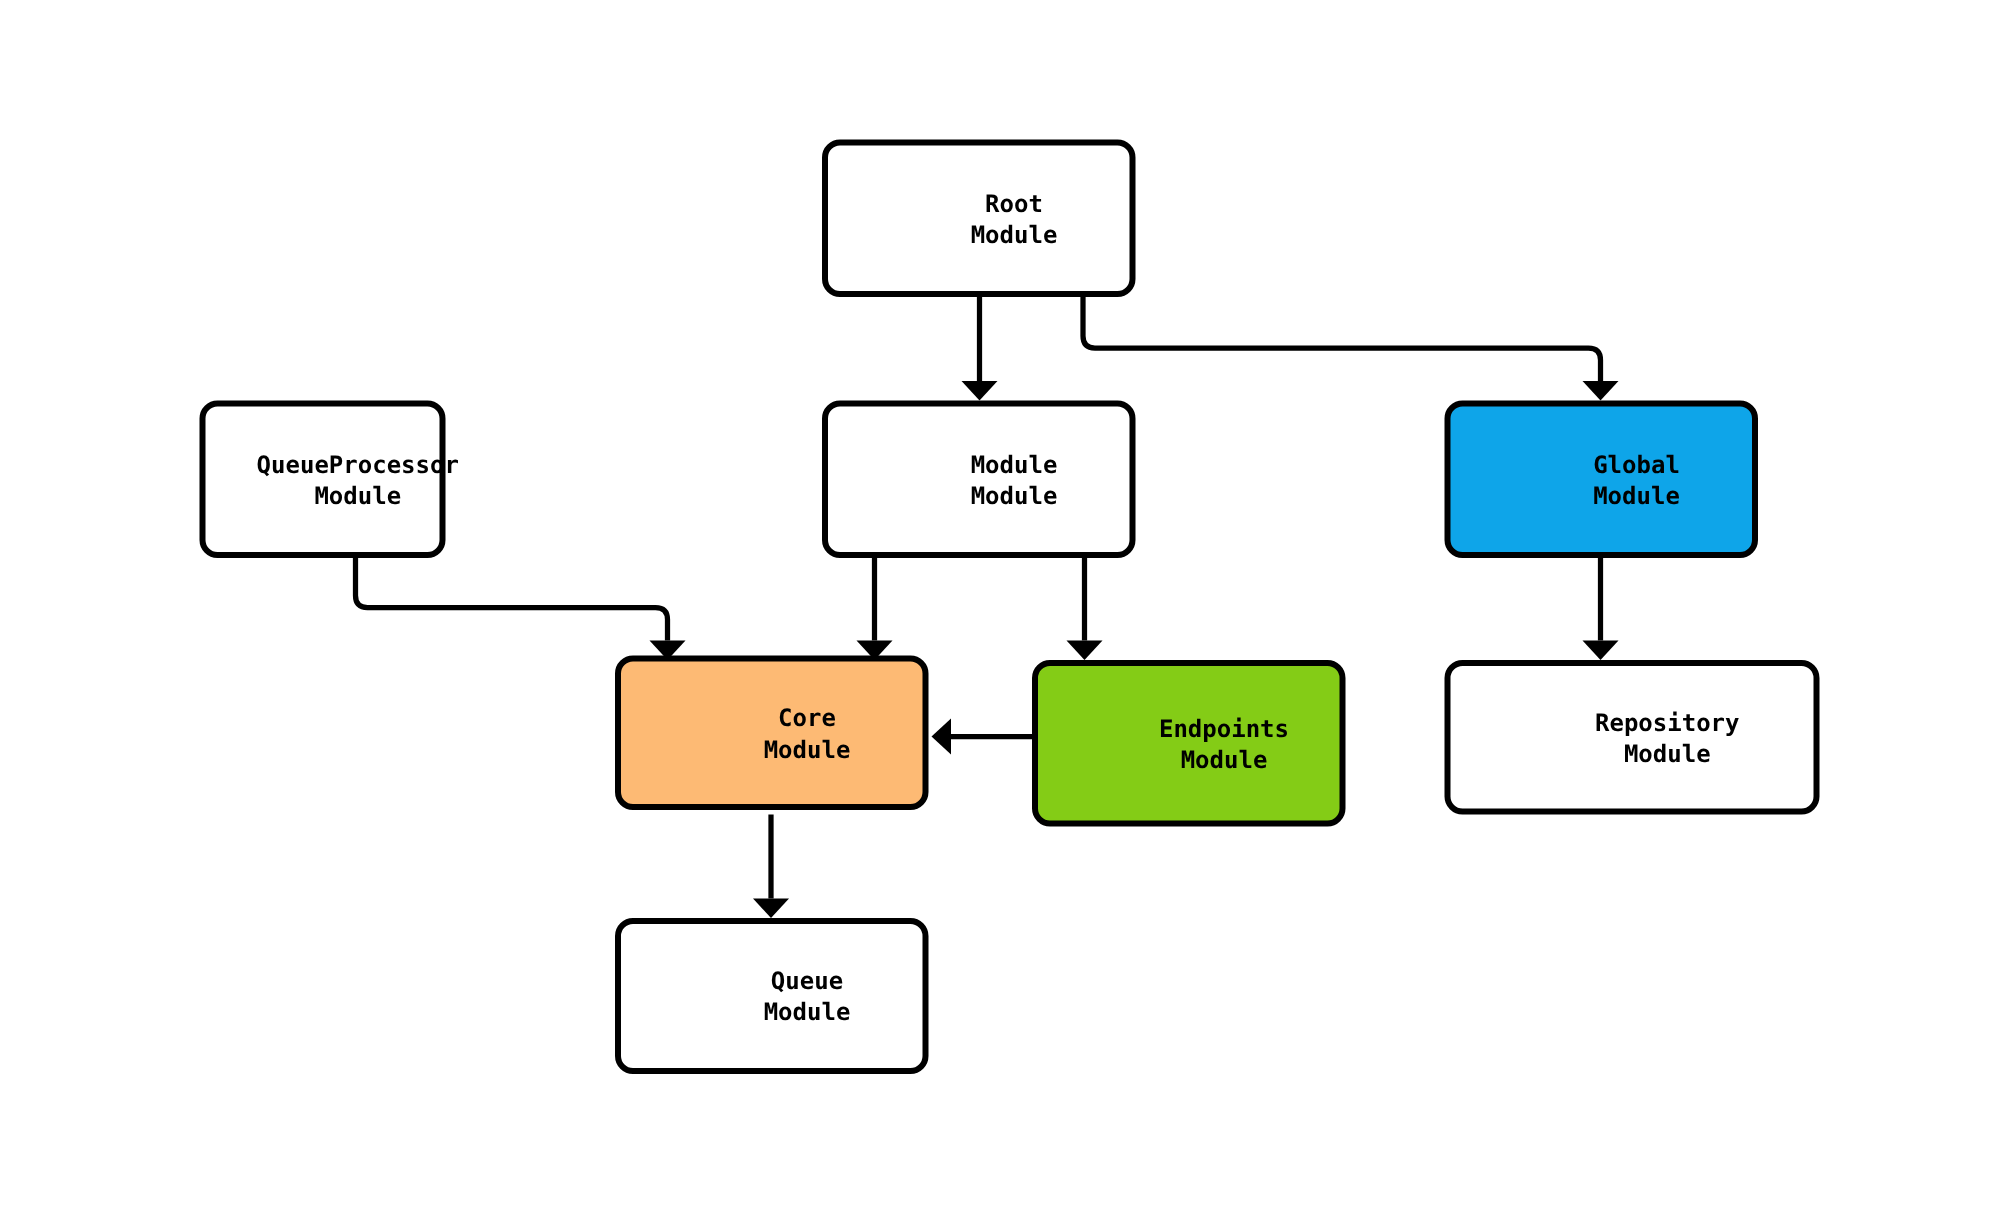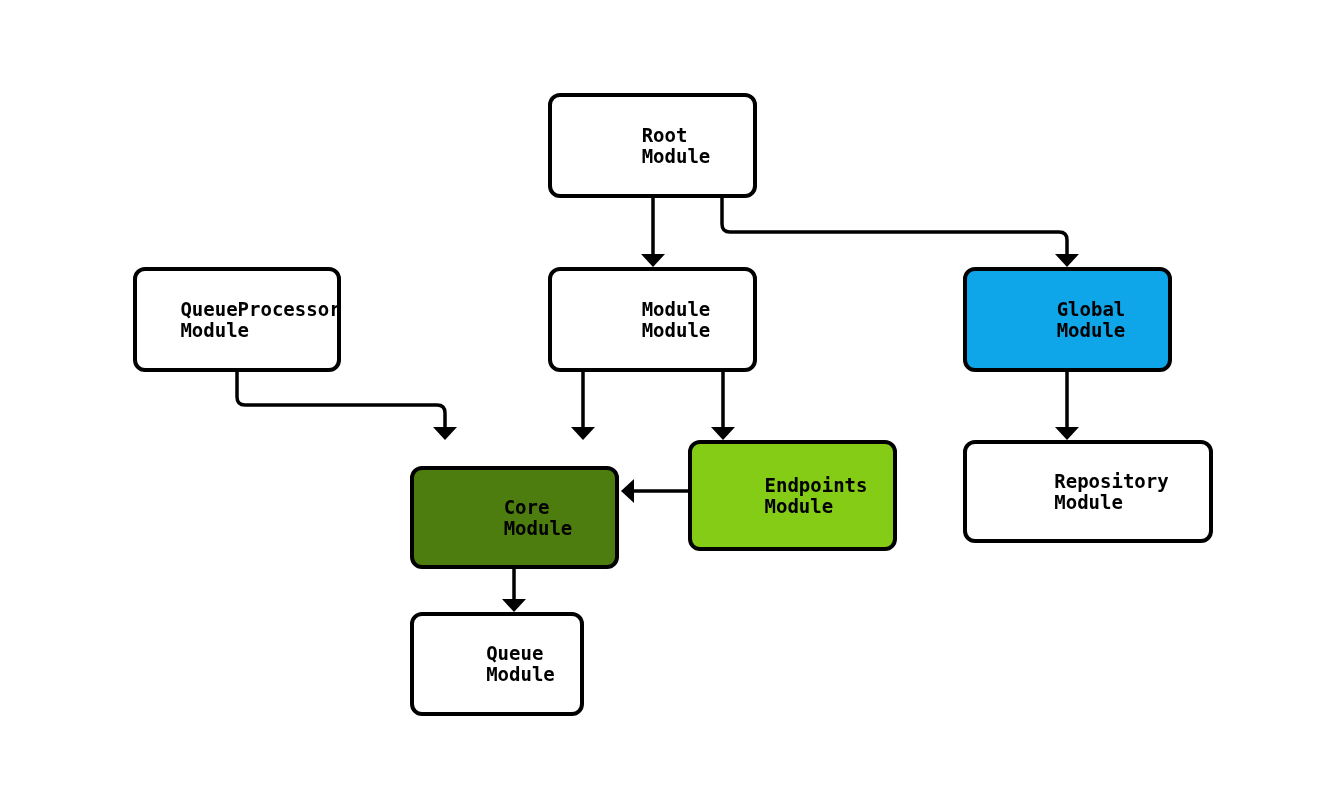--- a/index.html
+++ b/index.html
@@ -24,24 +24,24 @@
   }
   .node {
     position: absolute;
     box-sizing: border-box;
     background: #ffffff;
     border: 4px solid #000000;
     border-radius: 12px;
     display: flex;
     align-items: center;
     justify-content: center;
-    text-align: left;
+    text-align: center;
     font-family: "DejaVu Sans Mono", "Liberation Mono", monospace;
     font-weight: bold;
-    font-size: 19px;
+    font-size: 16px;
     line-height: 21px;
     color: #000000;
     padding-left: 47px;
   }
 </style>
 </head>
 <body style="background: rgb(255, 255, 255);">
 
 <div class="canvas">
   <svg class="edges-svg" xmlns="http://www.w3.org/2000/svg" viewBox="0 0 1337 809">
@@ -62,56 +62,56 @@
       <path d="M514,543 L514,599" fill="none" stroke="#000000" stroke-width="3.5" stroke-linecap="butt"></path>
       <polygon points="514,612 502,599 526,599" fill="#000000"></polygon>
     </svg>
   <div>
       <div class="node" style="left: 548px; top: 93px; width: 209px; height: 105px; background: rgb(255, 255, 255); border-color: rgb(0, 0, 0); color: rgb(0, 0, 0);">
         <div>
           <div>Root</div>
           <div>Module</div>
         </div>
       </div>
-      <div class="node" style="left: 133px; top: 267px; width: 208px; height: 105px; background: rgb(255, 255, 255); border-color: rgb(0, 0, 0); color: rgb(0, 0, 0);">
+      <div class="node" style="left: 133px; top: 267px; width: 164px; height: 105px; background: rgb(255, 255, 255); border-color: rgb(0, 0, 0); color: rgb(0, 0, 0);">
         <div>
           <div>QueueProcessor</div>
           <div>Module</div>
         </div>
       </div>
       <div class="node" style="left: 548px; top: 267px; width: 209px; height: 105px; background: rgb(255, 255, 255); border-color: rgb(0, 0, 0); color: rgb(0, 0, 0);">
         <div>
           <div>Module</div>
           <div>Module</div>
         </div>
       </div>
       <div class="node" style="left: 963px; top: 267px; width: 209px; height: 105px; background: #0ea5e9; border-color: rgb(0, 0, 0); color: rgb(0, 0, 0);">
         <div>
           <div>Global</div>
           <div>Module</div>
         </div>
       </div>
-      <div class="node" style="left: 410px; top: 466px; width: 209px; height: 103px; background: #4d7c0f; border-color: rgb(0, 0, 0); color: rgb(0, 0, 0);">
+      <div class="node" style="left: 410px; top: 437px; width: 209px; height: 103px; background: #fdba74; border-color: rgb(0, 0, 0); color: rgb(0, 0, 0);">
         <div>
           <div>Core</div>
           <div>Module</div>
         </div>
       </div>
       <div class="node" style="left: 688px; top: 440px; width: 209px; height: 111px; background: #84cc16; border-color: rgb(0, 0, 0); color: rgb(0, 0, 0);">
         <div>
           <div>Endpoints</div>
           <div>Module</div>
         </div>
       </div>
       <div class="node" style="left: 963px; top: 440px; width: 250px; height: 103px; background: rgb(255, 255, 255); border-color: rgb(0, 0, 0); color: rgb(0, 0, 0);">
         <div>
           <div>Repository</div>
           <div>Module</div>
         </div>
       </div>
-      <div class="node" style="left: 410px; top: 612px; width: 174px; height: 104px; background: rgb(255, 255, 255); border-color: rgb(0, 0, 0); color: rgb(0, 0, 0);">
+      <div class="node" style="left: 410px; top: 612px; width: 209px; height: 104px; background: rgb(255, 255, 255); border-color: rgb(0, 0, 0); color: rgb(0, 0, 0);">
         <div>
           <div>Queue</div>
           <div>Module</div>
         </div>
       </div>
     </div>
 </div>
 
 </body></html>

